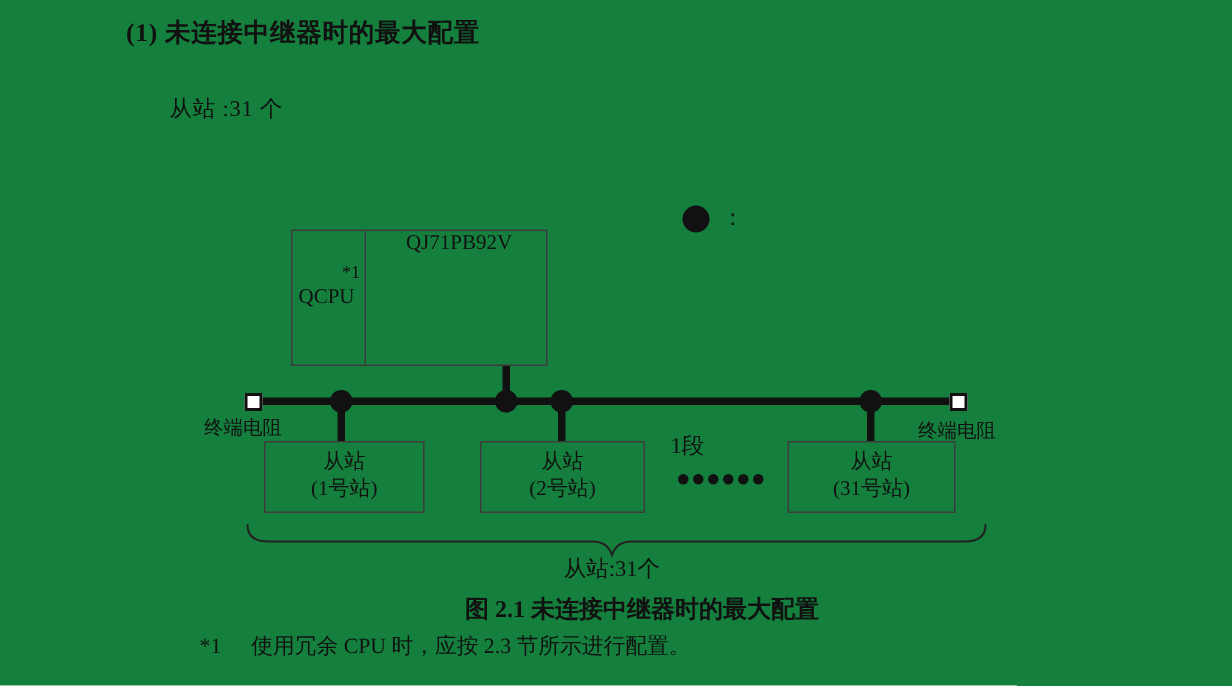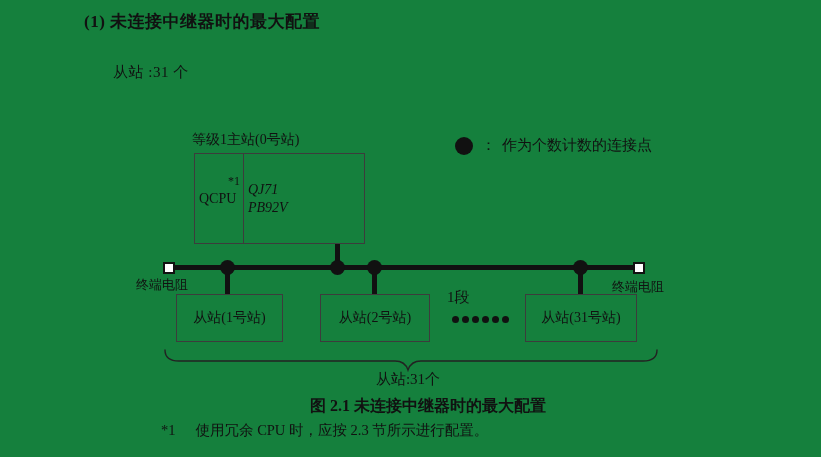--- a/index.html
+++ b/index.html
@@ -29,21 +29,21 @@
 
   .master-box {
     left: 194px; top: 153px; width: 171px; height: 91px;
     border: 1.5px solid #3c3c3c;
     display: flex;
   }
   .m-cell { height: 100%; display: flex; align-items: center; justify-content: center; font-size: 14px; }
   .m-power { width: 69px; border-right: 1.5px solid #3c3c3c; }
   .m-qcpu  { width: 49px; border-right: 1.5px solid #3c3c3c; position: relative; justify-content: flex-start; padding-left: 4px; }
   .m-sup   { position: absolute; top: 20px; right: 3px; font-size: 12px; }
-  .m-qj71  { flex: 1; flex-direction: column; align-items: flex-start; justify-content: center; padding-left: 4px; line-height: 1.25; font-style: italic; }
+  .m-qj71  { flex: 1; flex-direction: row; align-items: flex-start; justify-content: center; padding-left: 4px; line-height: 1.25; }
 
   .legend { left: 455px; top: 136px; display: flex; align-items: center; font-size: 15px; white-space: nowrap; }
   .legend-dot { width: 18px; height: 18px; border-radius: 50%; background: #111; margin-right: 8px; }
   .legend-colon { margin-right: 6px; }
 
   .bus { left: 174px; top: 265px; width: 460px; height: 5px; background: #111; }
   .term-sq { width: 12px; height: 12px; border: 2px solid #111; background: #fff; top: 262px; }
   .sq-left  { left: 163px; }
   .sq-right { left: 633px; }
   .term-label { font-size: 13px; white-space: nowrap; }
@@ -59,62 +59,60 @@
 
   .bus-dot { width: 15px; height: 15px; border-radius: 50%; background: #111; top: 260px; }
   .dot-s1     { left: 220px; }
   .dot-master { left: 330px; }
   .dot-s2     { left: 367px; }
   .dot-s31    { left: 573px; }
 
   .slave-box {
     top: 294px; height: 48px;
     border: 1.5px solid #3c3c3c;
-    display: flex; flex-direction: row; align-items: center; justify-content: center;
+    display: flex; flex-direction: column; align-items: center; justify-content: center;
     font-size: 14px; line-height: 1.3; text-align: center;
   }
   .slave-1  { left: 176px; width: 107px; }
   .slave-2  { left: 320px; width: 110px; }
   .slave-31 { left: 525px; width: 112px; }
 
   .edots { left: 452px; top: 316px; display: flex; align-items: center; }
   .edot { width: 7px; height: 7px; border-radius: 50%; background: #111; margin-right: 3px; }
 
   .brace-svg { left: 163px; top: 346px; }
   .brace-label { left: 368px; top: 370px; width: 80px; text-align: center; font-size: 15px; white-space: nowrap; }
 
   .caption { left: 310px; top: 396px; font-size: 16px; font-weight: bold; white-space: nowrap; }
 
-  .footnote { left: 133px; top: 421px; font-size: 14.5px; white-space: nowrap; margin-left: 28px; }
+  .footnote { left: 133px; top: 421px; font-size: 14.5px; white-space: nowrap; }
   .footnote-ref { display: inline-block; margin-right: 20px; }
 </style>
 </head>
 <body>
 
 <div class="page">
 
   <div class="abs heading">(1) 未连接中继器时的最大配置</div>
   <div class="abs cfg-line cfg-slave">从站 :31 个</div>
 
-  <div class="abs master-label">等级1主站(0号站)</div>
   <div class="abs master-box">
     <div class="m-cell m-qcpu">
       <span>QCPU</span>
       <span class="m-sup">*1</span>
     </div>
     <div class="m-cell m-qj71">
       <div>QJ71</div>
       <div>PB92V</div>
     </div>
   </div>
 
   <div class="abs legend">
     <span class="legend-dot"></span>
     <span class="legend-colon">：</span>
-    <span>作为个数计数的连接点</span>
   </div>
 
   <div class="abs bus"></div>
   <div class="abs term-sq sq-left"></div>
   <div class="abs term-sq sq-right"></div>
   <div class="abs term-label term-label-left">终端电阻</div>
   <div class="abs term-label term-label-right">终端电阻</div>
   <div class="abs seg-label">1段</div>
 
   <div class="abs conn conn-master"></div>

